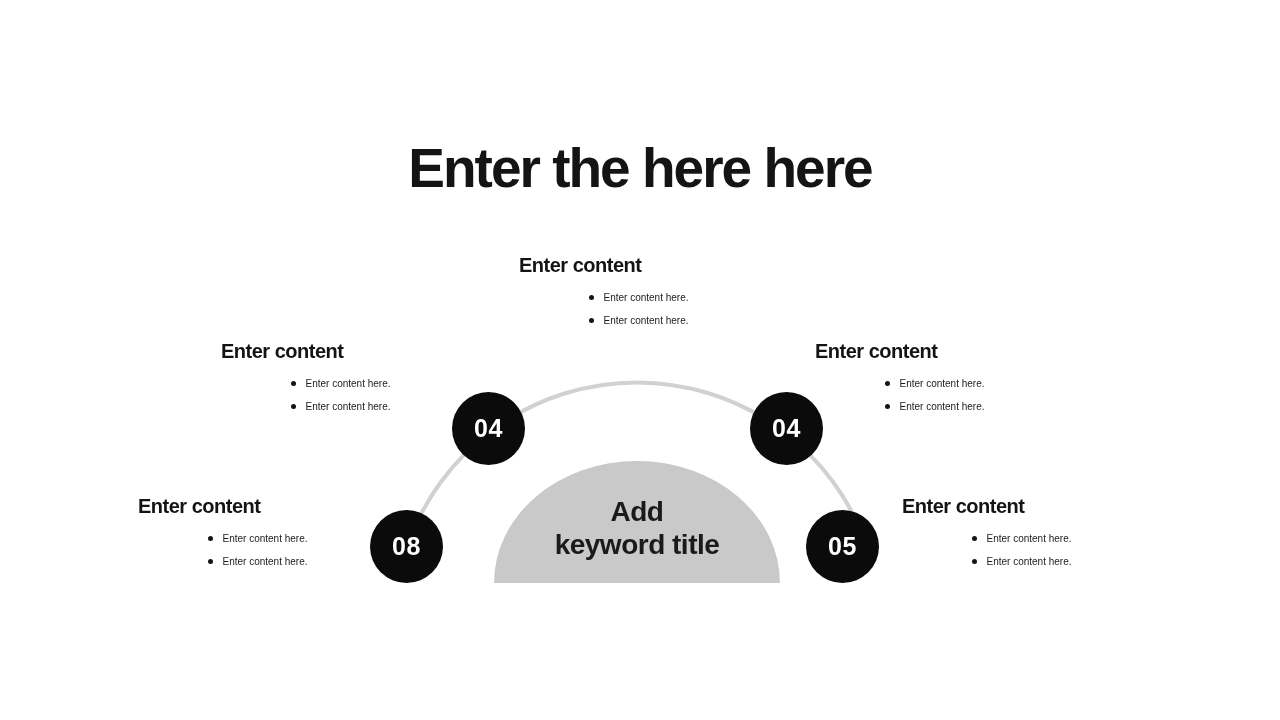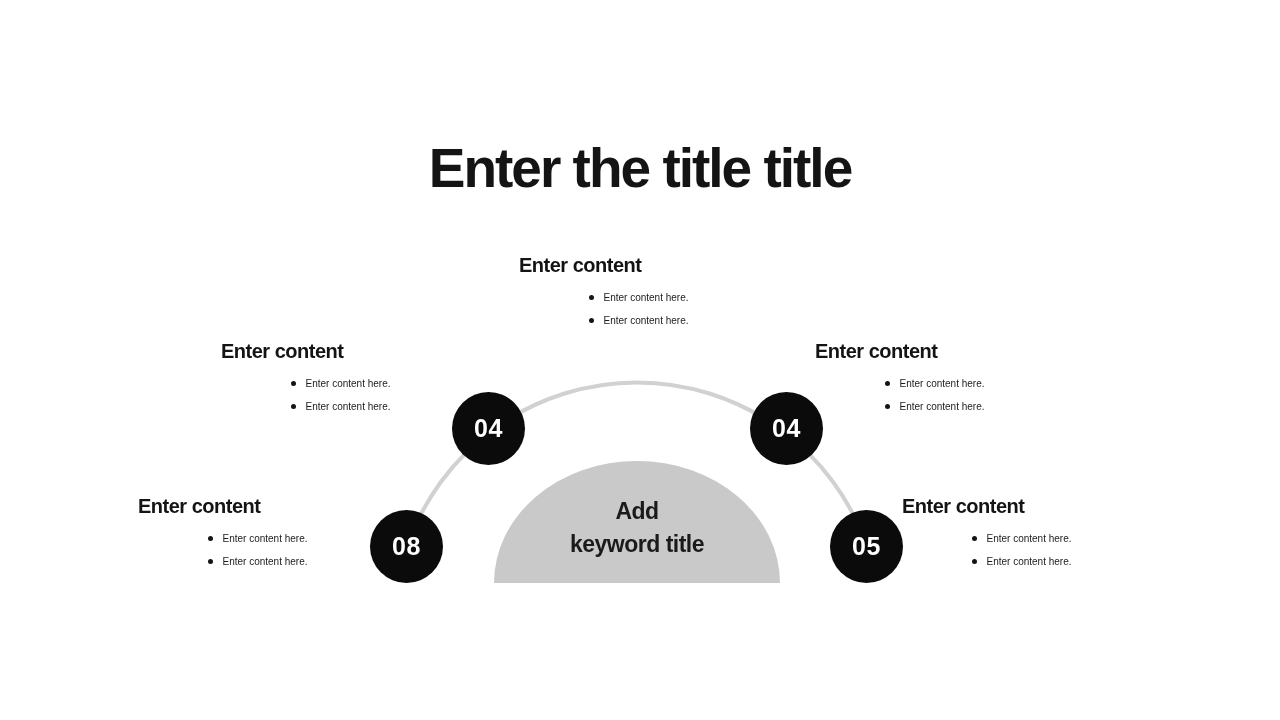--- a/index.html
+++ b/index.html
@@ -44,21 +44,21 @@
     height: 122px;
     background: #c9c9c9;
     border-radius: 143px 143px 0 0 / 122px 122px 0 0;
   }
   .keyword-text {
     position: absolute;
     left: 494px;
     top: 495px;
     width: 286px;
     text-align: center;
-    font-size: 23px;
+    font-size: 28px;
     font-weight: 800;
     line-height: 33px;
     letter-spacing: -0.5px;
     color: #1a1a1a;
   }
   .step-circle {
     position: absolute;
     width: 73px;
     height: 73px;
     border-radius: 50%;
@@ -68,21 +68,21 @@
     justify-content: center;
     color: #ffffff;
     font-size: 25px;
     font-weight: 700;
     letter-spacing: 0.5px;
   }
   .circle-01 { left: 370px; top: 510px; }
   .circle-02 { left: 452px; top: 392px; }
   .circle-03 { left: 603px; top: 349px; }
   .circle-04 { left: 750px; top: 392px; text-align: right; }
-  .circle-05 { left: 830px; top: 510px; }
+  .circle-05 { left: 806px; top: 510px; }
 
   .content-block {
     position: absolute;
     width: 240px;
   }
   .block-top        { left: 519px; top: 253px; }
   .block-upper-left { left: 221px; top: 339px; }
   .block-upper-right{ left: 815px; top: 339px; }
   .block-lower-left { left: 138px; top: 494px; }
   .block-lower-right{ left: 902px; top: 494px; }
@@ -118,21 +118,21 @@
     border-radius: 50%;
     background: #141414;
     flex: 0 0 auto;
   }
 </style>
 </head>
 <body>
 
 <div class="slide">
 
-  <div class="slide-title">Enter the title title</div>
+  <div class="slide-title">Enter the here here</div>
 
   <svg class="arc-svg" viewBox="0 0 1280 720" xmlns="http://www.w3.org/2000/svg">
     <path d="M 407 547 A 243 243 0 0 1 867 547" fill="none" stroke="#d1d1d1" stroke-width="4" stroke-linecap="round"></path>
   </svg>
 
   <div class="semicircle"></div>
 
   <div class="keyword-text">
     <div>Add</div>
     <div>keyword title</div>

